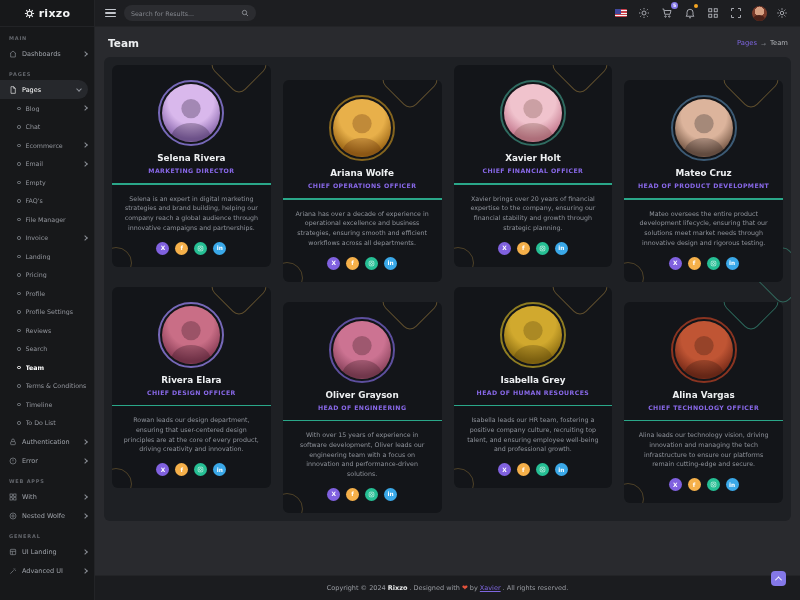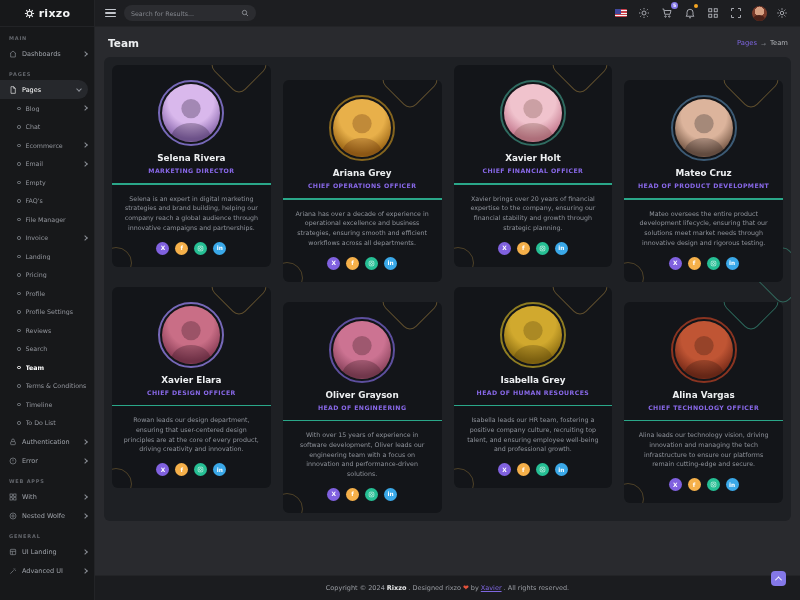--- a/index.html
+++ b/index.html
@@ -392,21 +392,21 @@
           <div class="avatar-ring" style="--ring: #7668b8;">
             <div class="avatar" style="--a1: #c96e86; --a2: #8c3f58;">
               <svg viewBox="0 0 24 24">
                   <g fill="#26101a">
                     <circle cx="12" cy="8.5" r="4"></circle>
                     <path d="M3.5 22c0-4.8 3.8-7.5 8.5-7.5s8.5 2.7 8.5 7.5z"></path>
                   </g>
                 </svg>
             </div>
           </div>
-          <div class="mname">Xavier Elara</div>
+          <div class="mname">Rivera Elara</div>
           <div class="mrole">CHIEF DESIGN OFFICER</div>
           <div class="divider"></div>
           <p class="mbio">Rowan leads our design department, ensuring that user-centered design principles are at the core of every product, driving creativity and innovation.</p>
           <div class="socials">
             <span class="sbtn" style="background-color: rgb(128, 97, 223);">X</span>
             <span class="sbtn" style="background-color: rgb(245, 176, 74);">f</span>
             <span class="sbtn" style="background-color: rgb(38, 191, 148);">
                 <svg viewBox="0 0 24 24">
                   <rect x="4" y="4" width="16" height="16" rx="4"></rect>
                   <circle cx="12" cy="12" r="3.5"></circle>
@@ -422,21 +422,21 @@
           <div class="avatar-ring" style="--ring: #85651e;">
             <div class="avatar" style="--a1: #e8b04a; --a2: #a06a18;">
               <svg viewBox="0 0 24 24">
                   <g fill="#5c2a10">
                     <circle cx="12" cy="8.5" r="4"></circle>
                     <path d="M3.5 22c0-4.8 3.8-7.5 8.5-7.5s8.5 2.7 8.5 7.5z"></path>
                   </g>
                 </svg>
             </div>
           </div>
-          <div class="mname">Ariana Grey</div>
+          <div class="mname">Ariana Wolfe</div>
           <div class="mrole">CHIEF OPERATIONS OFFICER</div>
           <div class="divider"></div>
           <p class="mbio">Ariana has over a decade of experience in operational excellence and business strategies, ensuring smooth and efficient workflows across all departments.</p>
           <div class="socials">
             <span class="sbtn" style="background-color: rgb(128, 97, 223);">X</span>
             <span class="sbtn" style="background-color: rgb(245, 176, 74);">f</span>
             <span class="sbtn" style="background-color: rgb(38, 191, 148);">
                 <svg viewBox="0 0 24 24">
                   <rect x="4" y="4" width="16" height="16" rx="4"></rect>
                   <circle cx="12" cy="12" r="3.5"></circle>
@@ -591,21 +591,21 @@
         </article>
       </div>
 
     </div>
   </section>
 </main>
 
 <footer class="footer">
   <span>Copyright © 2024 </span>
     <b>Rixzo</b>
-    <span>. Designed rixzo </span>
+    <span>. Designed with </span>
     <span class="heart">❤</span>
     <span> by </span>
     <span class="brandlink">Xavier</span>
     <span> . All rights reserved.</span>
 </footer>
 
 <div class="scrolltop">
     <span class="up"></span>
   </div>
 

